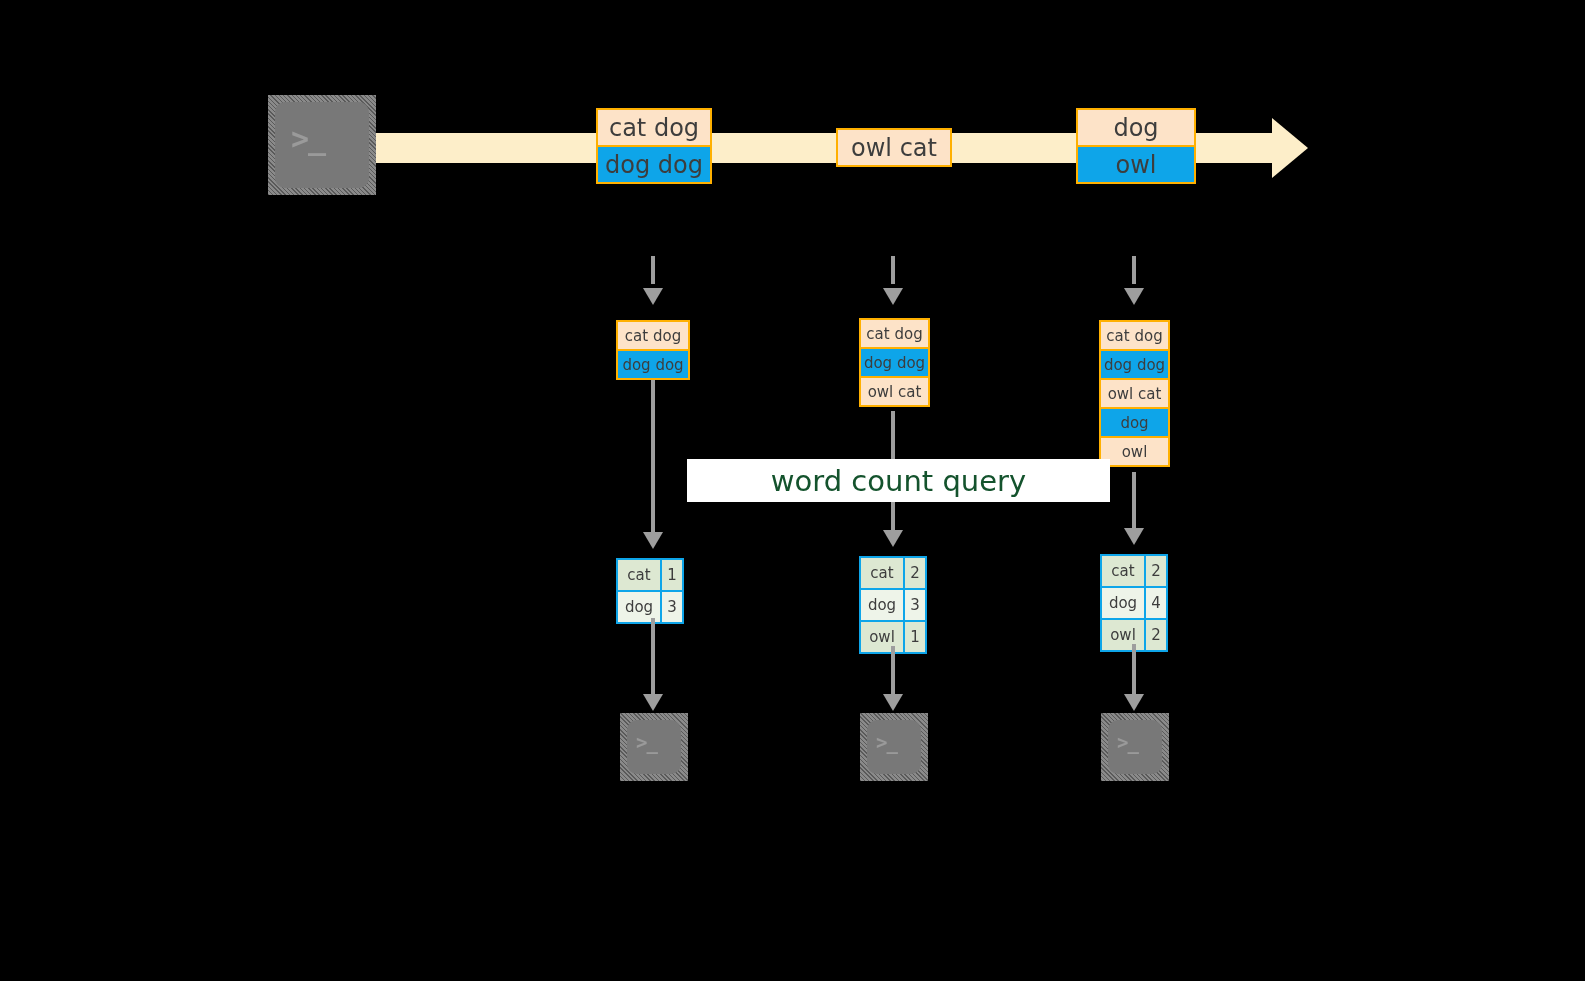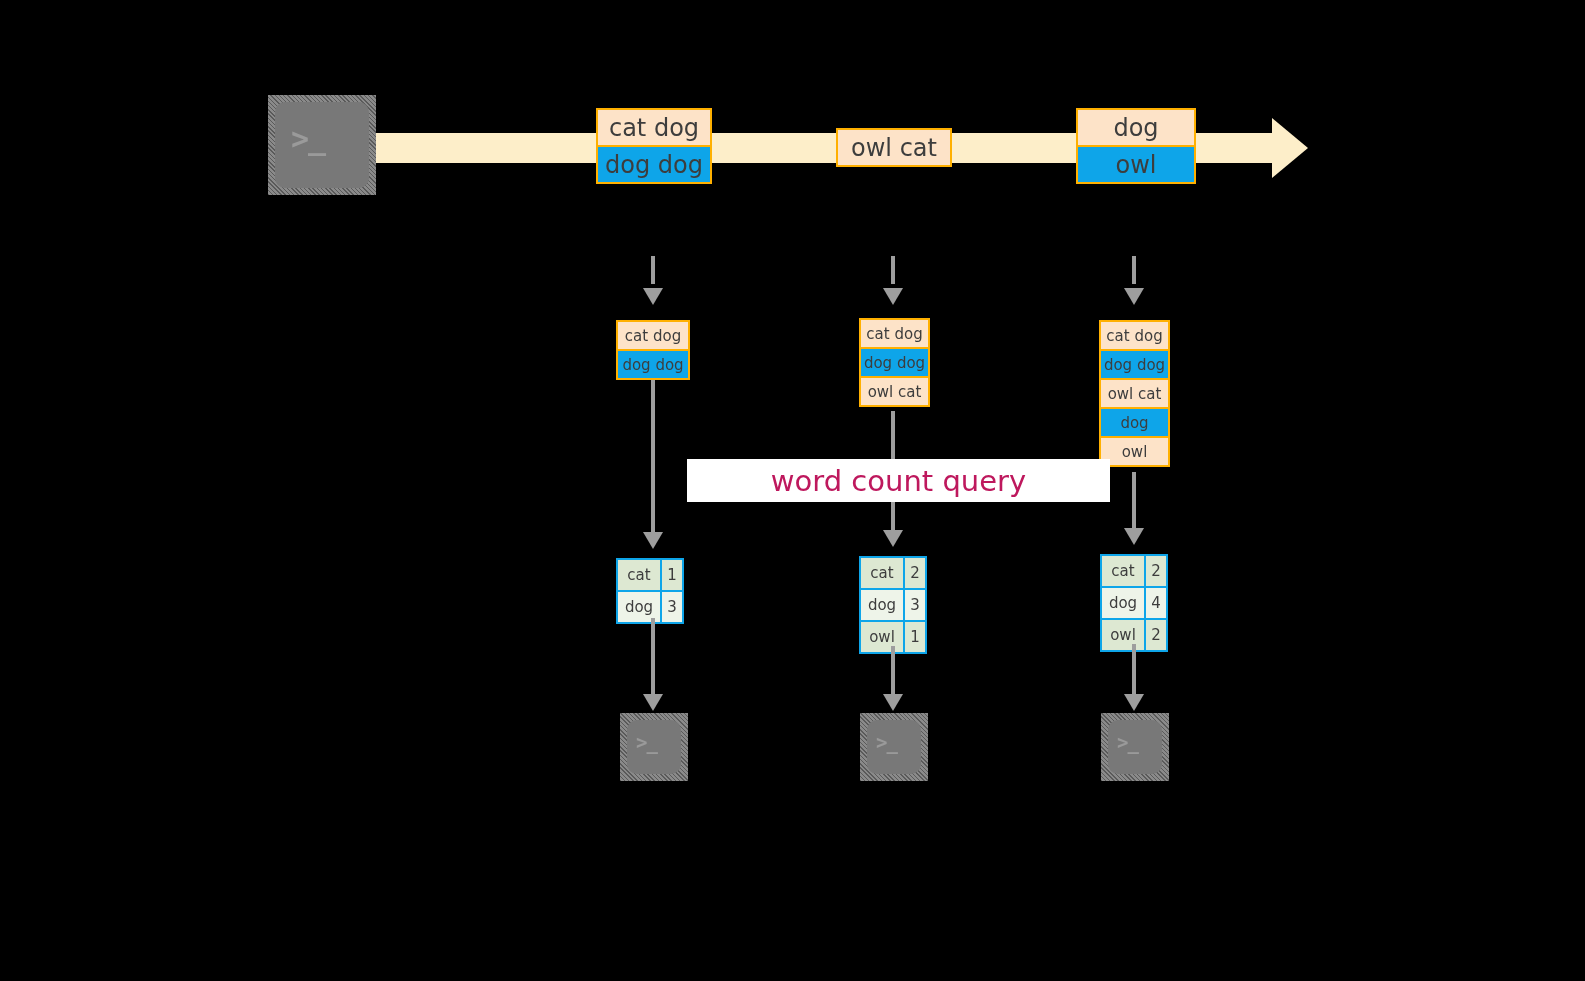--- a/index.html
+++ b/index.html
@@ -137,21 +137,21 @@
     background: #9e9e9e;
   }
 
   
   .label-band {
     position: absolute;
     background: #ffffff;
     display: flex;
     align-items: center;
     justify-content: center;
-    color: #be185d;
+    color: #14532d;
   }
 </style>
 </head>
 <body>
 
 <div id="stage">
 
   <div class="timeline-bar" style="left:368px; top:133px; width:912px; height:30px;"></div>
   <div class="timeline-head" style="left:1272px; top:118px;"></div>
 

